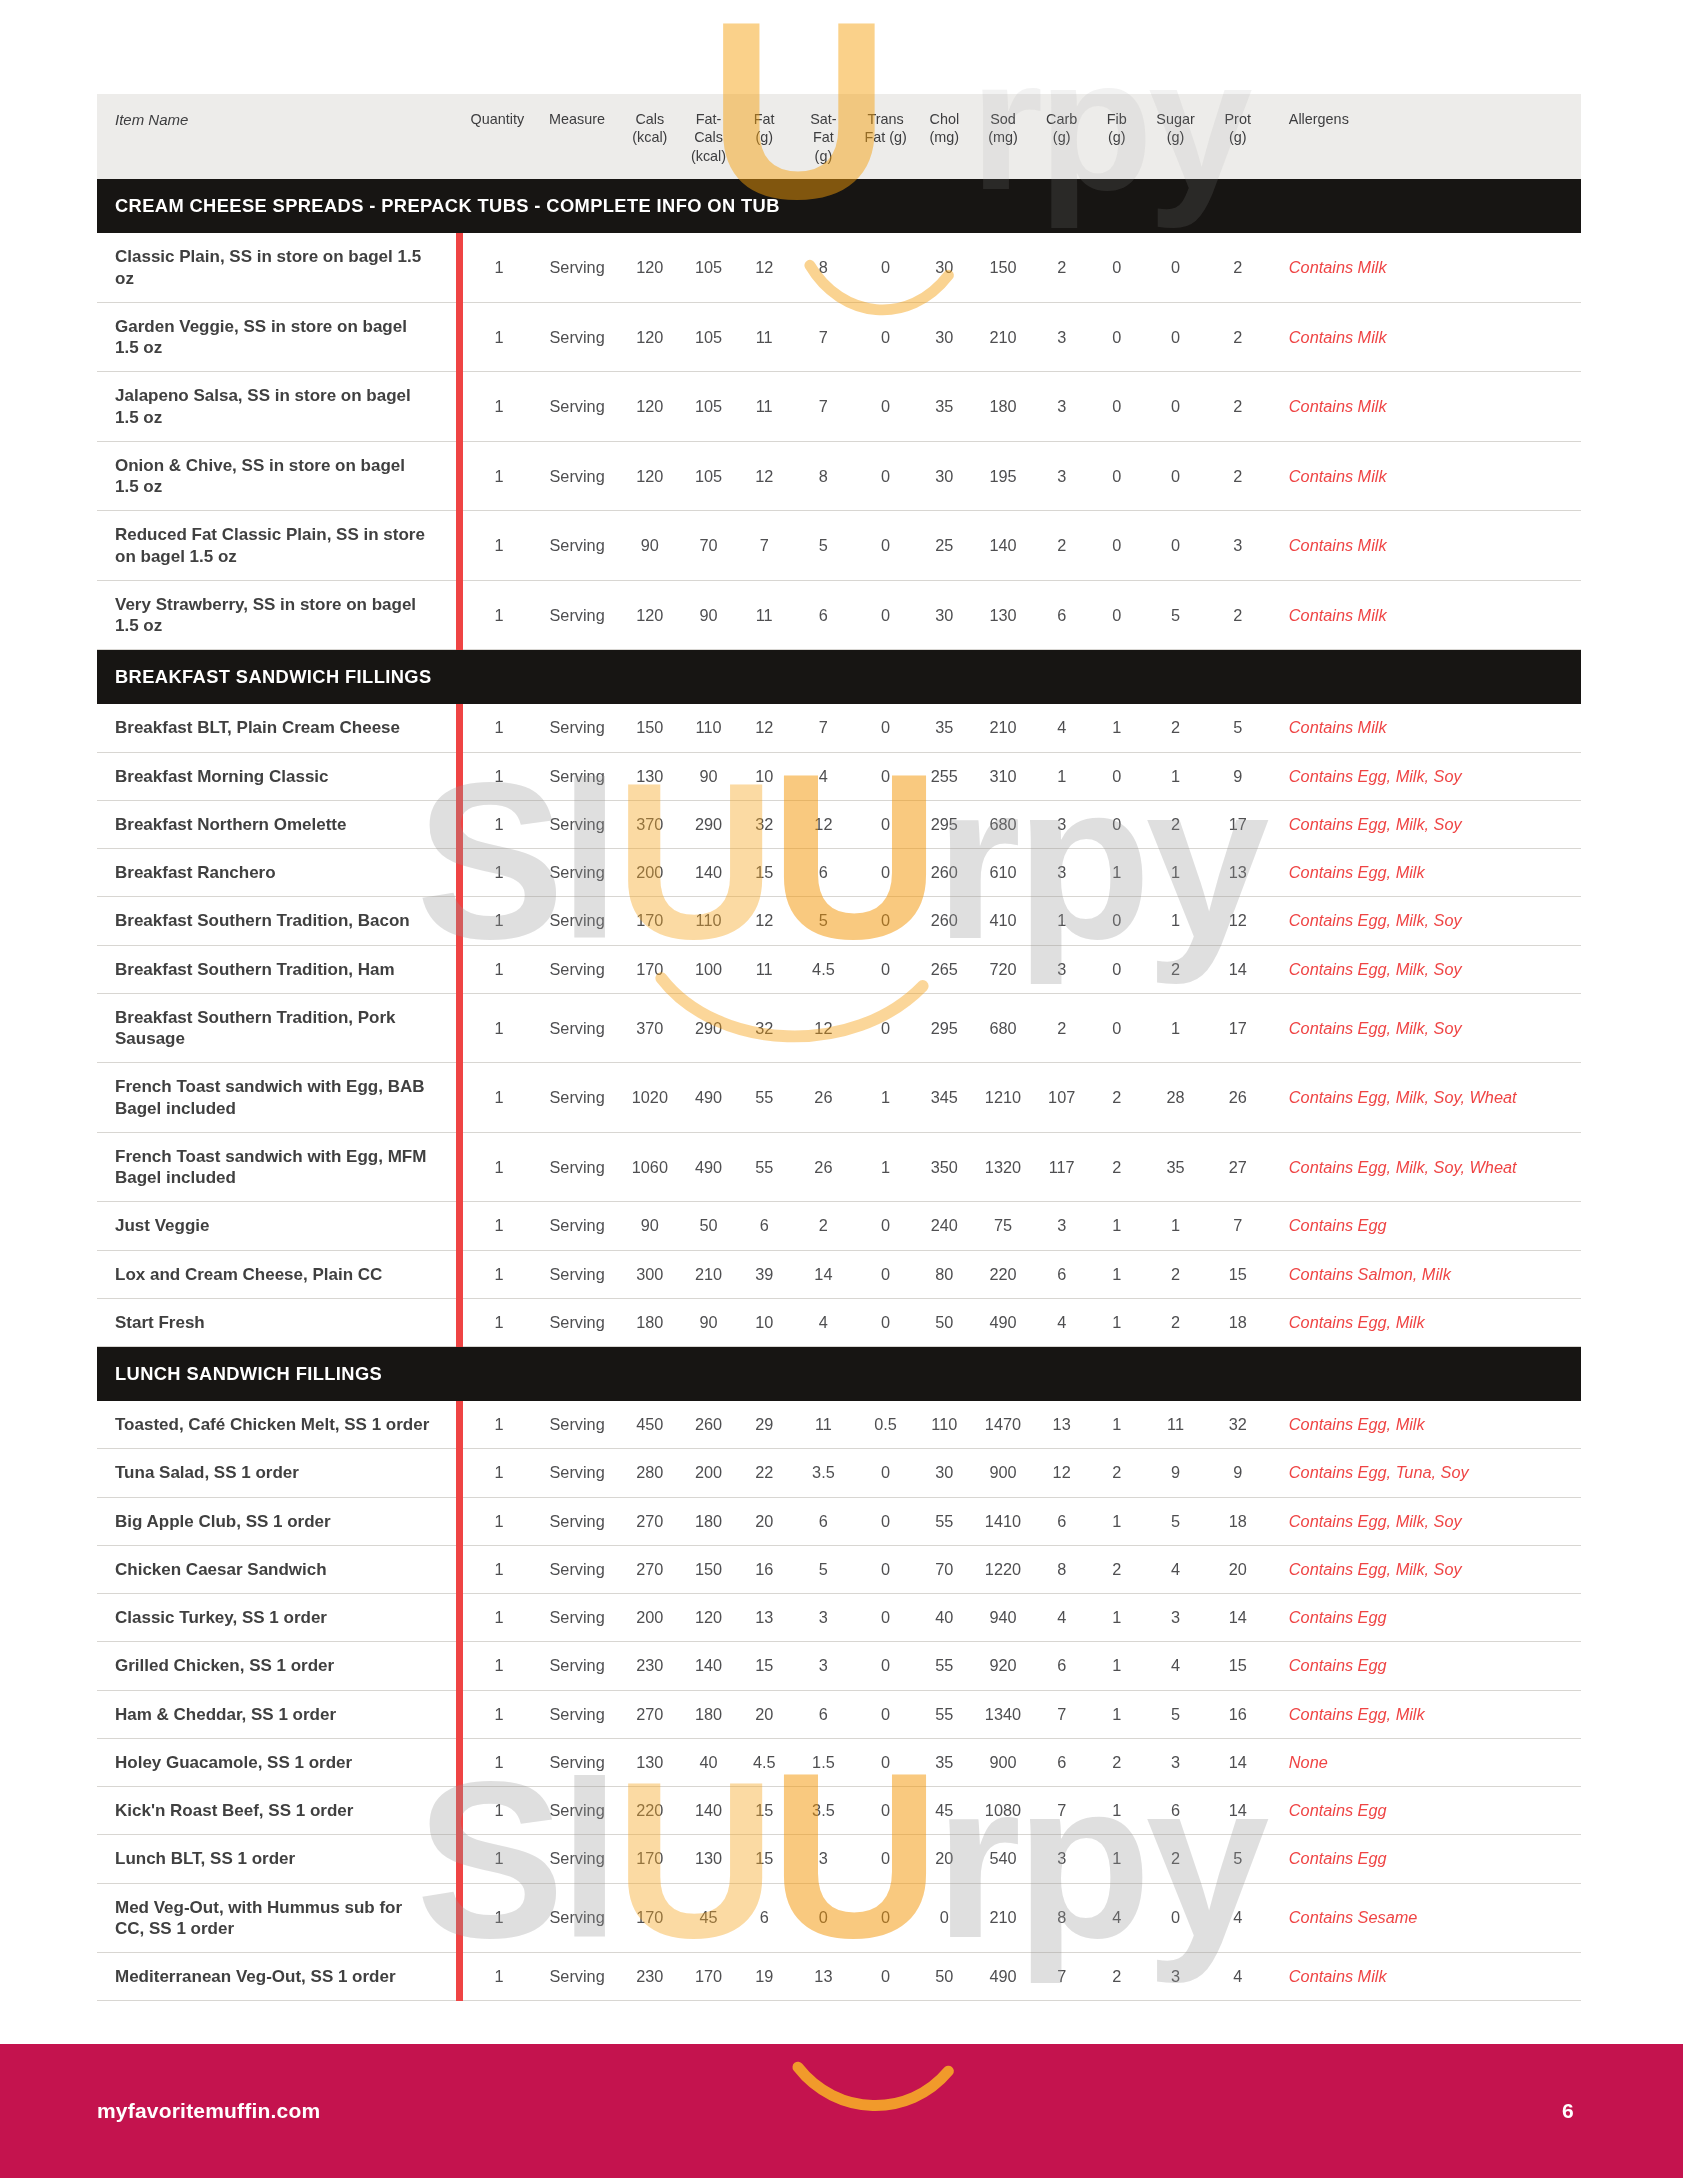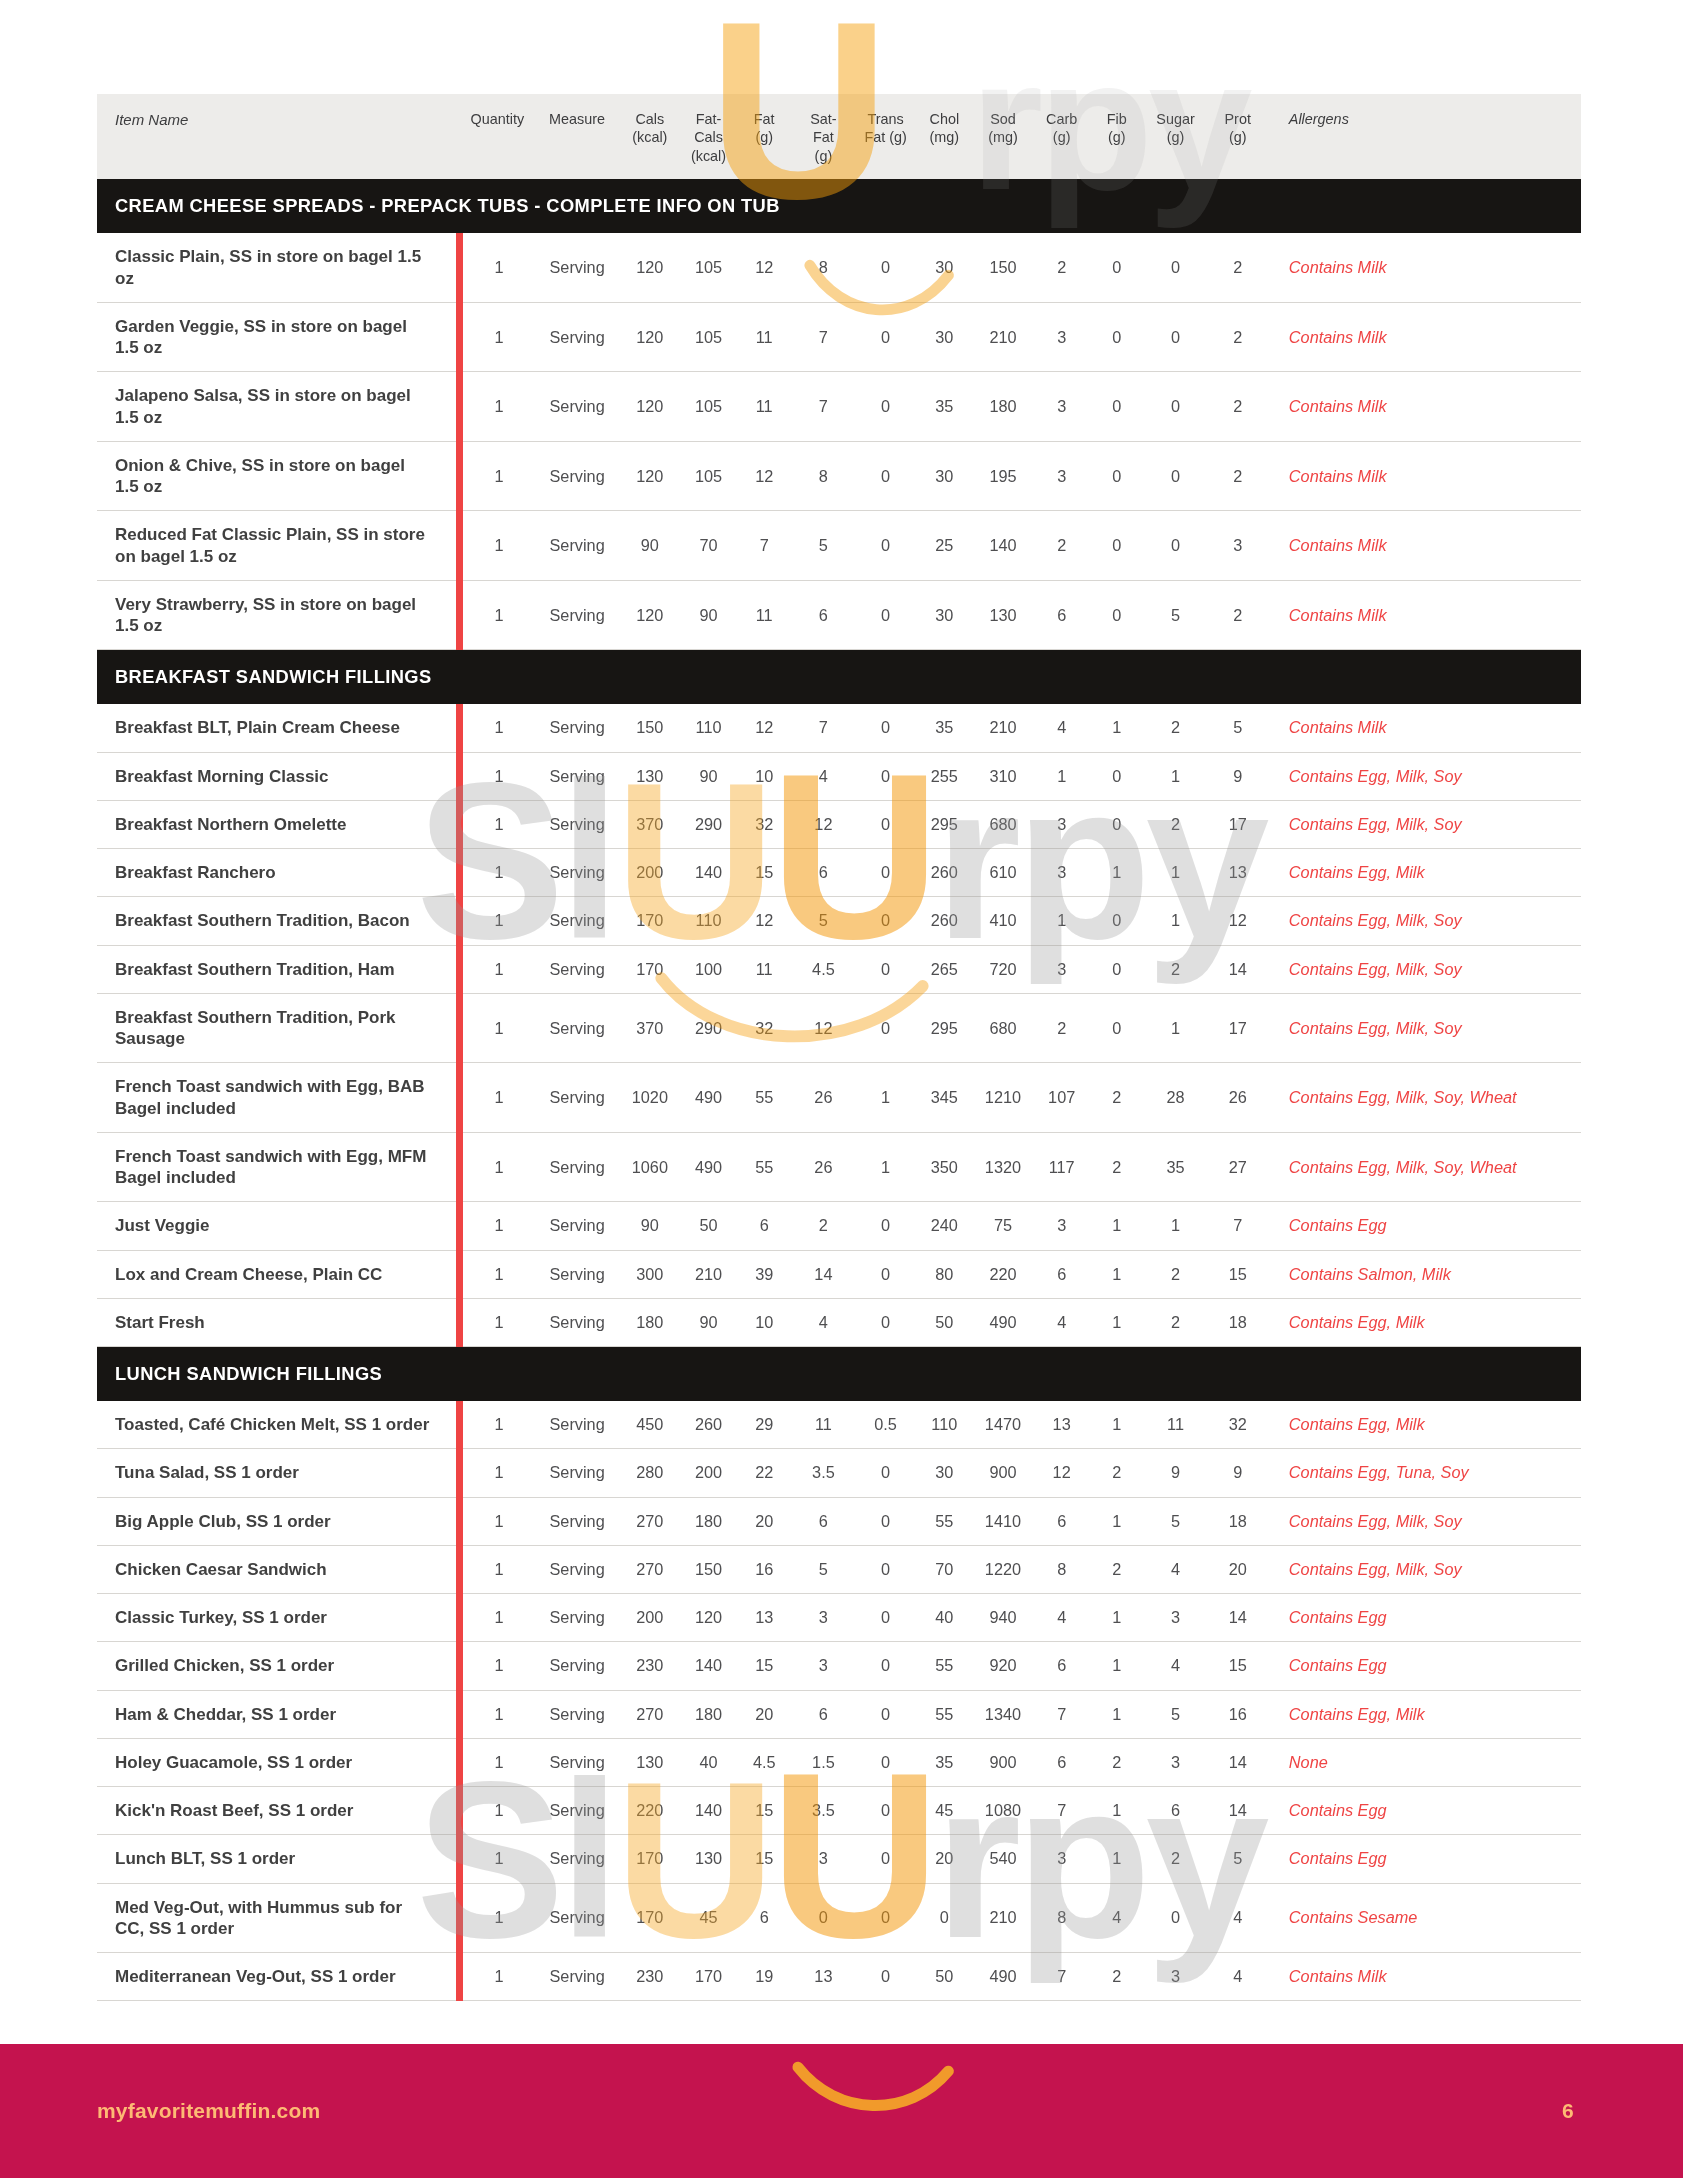--- a/index.html
+++ b/index.html
@@ -8,21 +8,21 @@
     font-family:"Liberation Sans","DejaVu Sans",sans-serif;overflow:hidden;
   }
   .table-wrap{position:absolute;left:97px;top:94px;width:1485px;z-index:1;}
   table{width:1484px;border-collapse:collapse;table-layout:fixed;}
   thead th{
     background:#edecea;font-size:14.4px;font-weight:400;color:#3d3d3f;
     vertical-align:top;text-align:center;padding:16px 2px 14px;
     white-space:pre-line;line-height:1.28;
   }
   thead th.col-0{text-align:left;padding-left:18px;font-size:15px;font-style:italic;}
-  thead th.col-14{text-align:left;font-style:italic;padding-left:20px;}
+  thead th.col-14{text-align:left;padding-left:20px;}
   tr.section-row td{
     background:#171513;color:#ffffff;font-weight:700;font-size:18.3px;
     letter-spacing:0.4px;padding:16px 18px;
   }
   tr.data-row td{
     border-bottom:1px solid #d8d6d2;font-size:16.3px;color:#4f4f51;
     text-align:center;padding:13px 3px;vertical-align:middle;background:transparent;
   }
   tr.data-row td.c-name{
     text-align:left;font-weight:700;color:#404040;font-size:17px;line-height:1.25;
@@ -42,21 +42,21 @@
   .wm-bot{top:1737px;left:416px;font-size:223px;letter-spacing:-6px;}
   .wm-top-u{top:-15px;left:708px;font-size:252px;color:rgba(245,158,11,.48);}
   .wm-top-rpy{top:30px;left:970px;font-size:188px;color:rgba(160,160,160,.14);letter-spacing:-5px;}
   .wm-svg{position:absolute;inset:0;width:1683px;height:2178px;}
   
   .footer{
     position:absolute;left:0;right:0;bottom:0;height:134px;background:#c4134e;z-index:2;
     display:flex;align-items:center;justify-content:space-between;
     padding:0 109px 0 97px;box-sizing:border-box;
   }
-  .footer .site,.footer .pagenum{color:#fdba74;font-weight:700;font-size:21px;letter-spacing:0.2px;text-align:center;}
+  .footer .site,.footer .pagenum{color:#ffffff;font-weight:700;font-size:21px;letter-spacing:0.2px;text-align:center;}
 </style>
 </head>
 <body>
 
 <div class="table-wrap">
   <table>
     <colgroup>
       <col style="width:361px">
         <col style="width:76px">
         <col style="width:83px">

